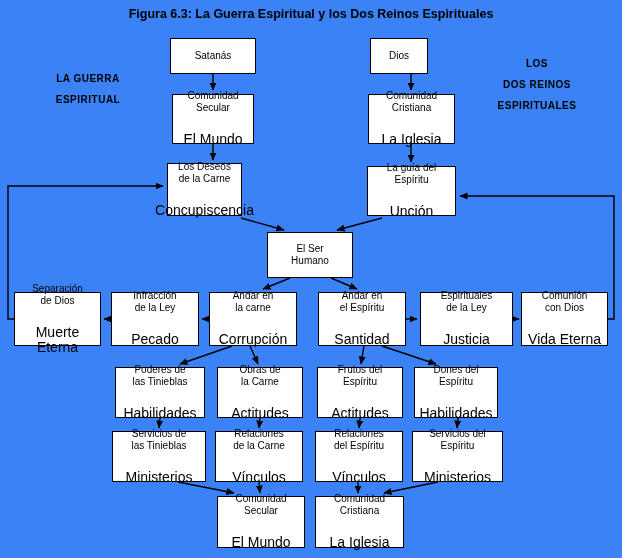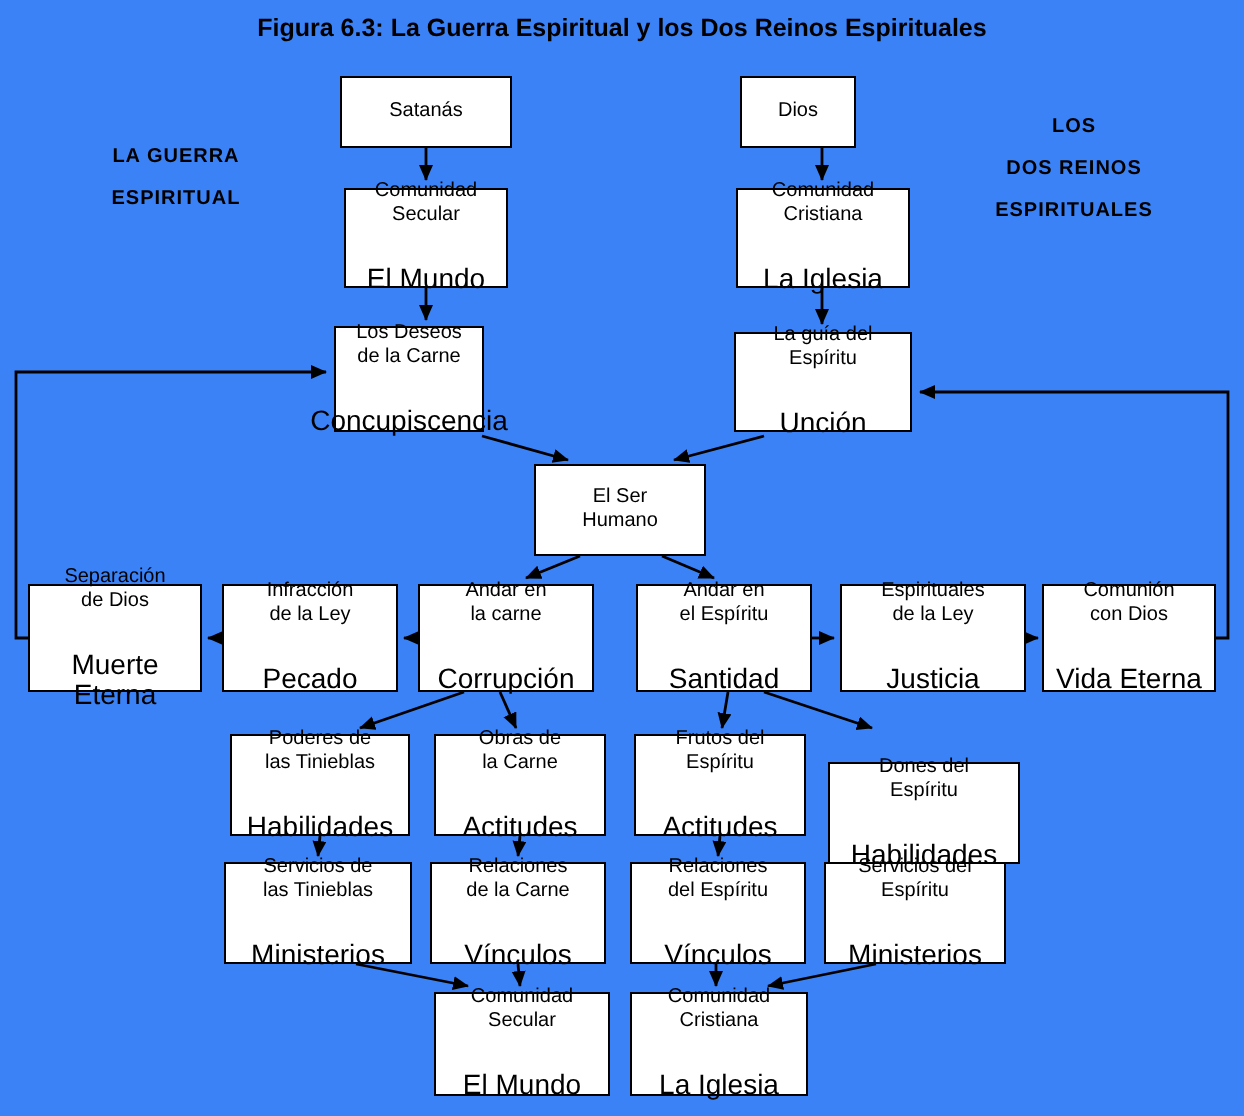--- a/index.html
+++ b/index.html
@@ -154,21 +154,21 @@
 la Carne</span>
     <span class="ns">Actitudes</span>
   </div>
 
   <div class="node" style="left:317px;top:367px;width:86px;height:51px">
     <span class="nt">Frutos del
 Espíritu</span>
     <span class="ns">Actitudes</span>
   </div>
 
-  <div class="node" style="left:414px;top:381px;width:96px;height:51px">
+  <div class="node" style="left:414px;top:367px;width:84px;height:51px">
     <span class="nt">Dones del
 Espíritu</span>
     <span class="ns">Habilidades</span>
   </div>
 
   <div class="node" style="left:112px;top:431px;width:94px;height:51px">
     <span class="nt">Servicios de
 las Tinieblas</span>
     <span class="ns">Ministerios</span>
   </div>

